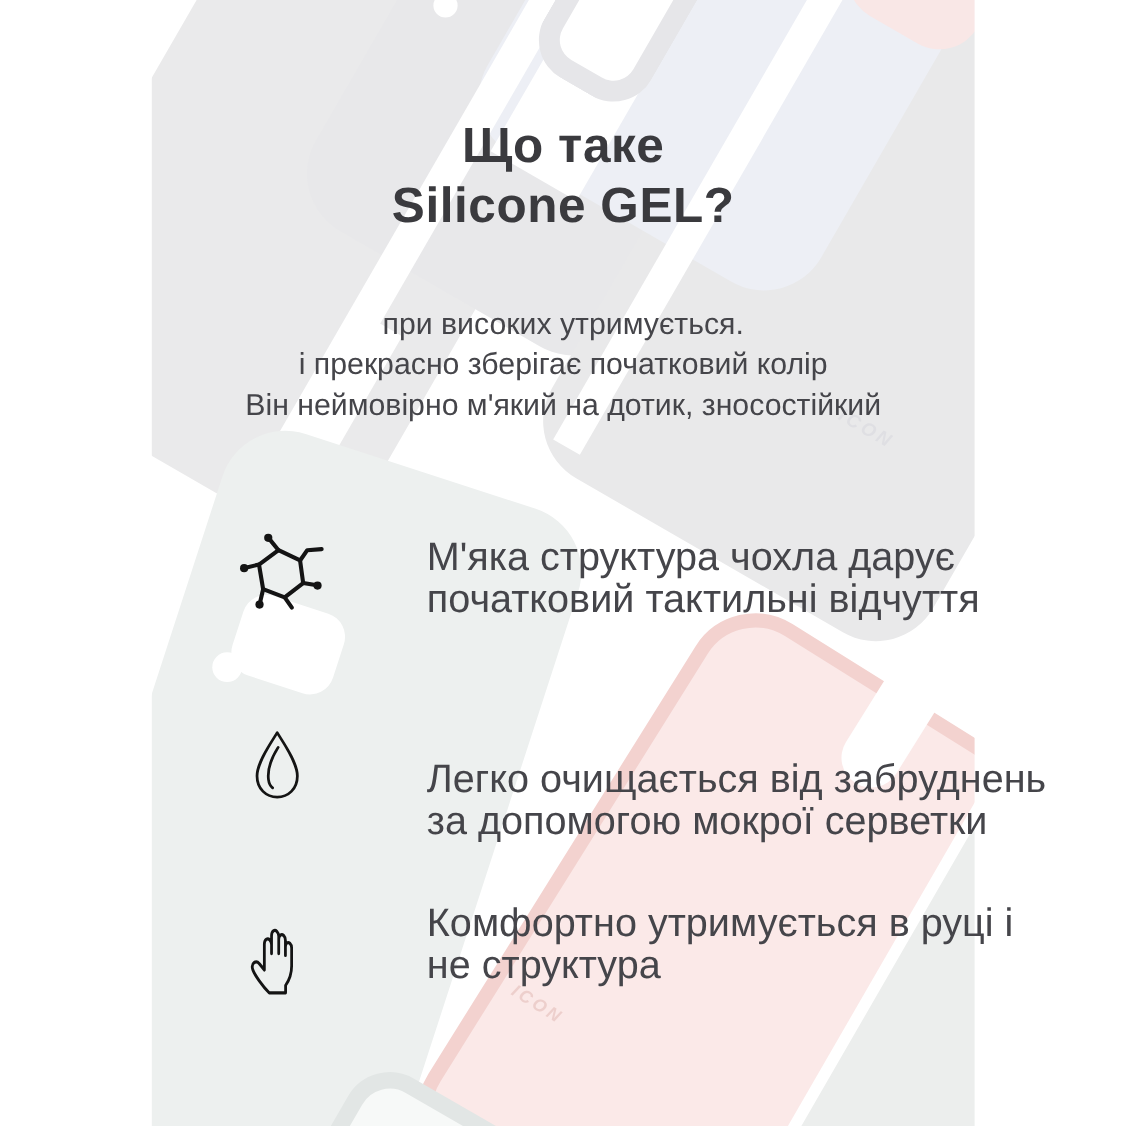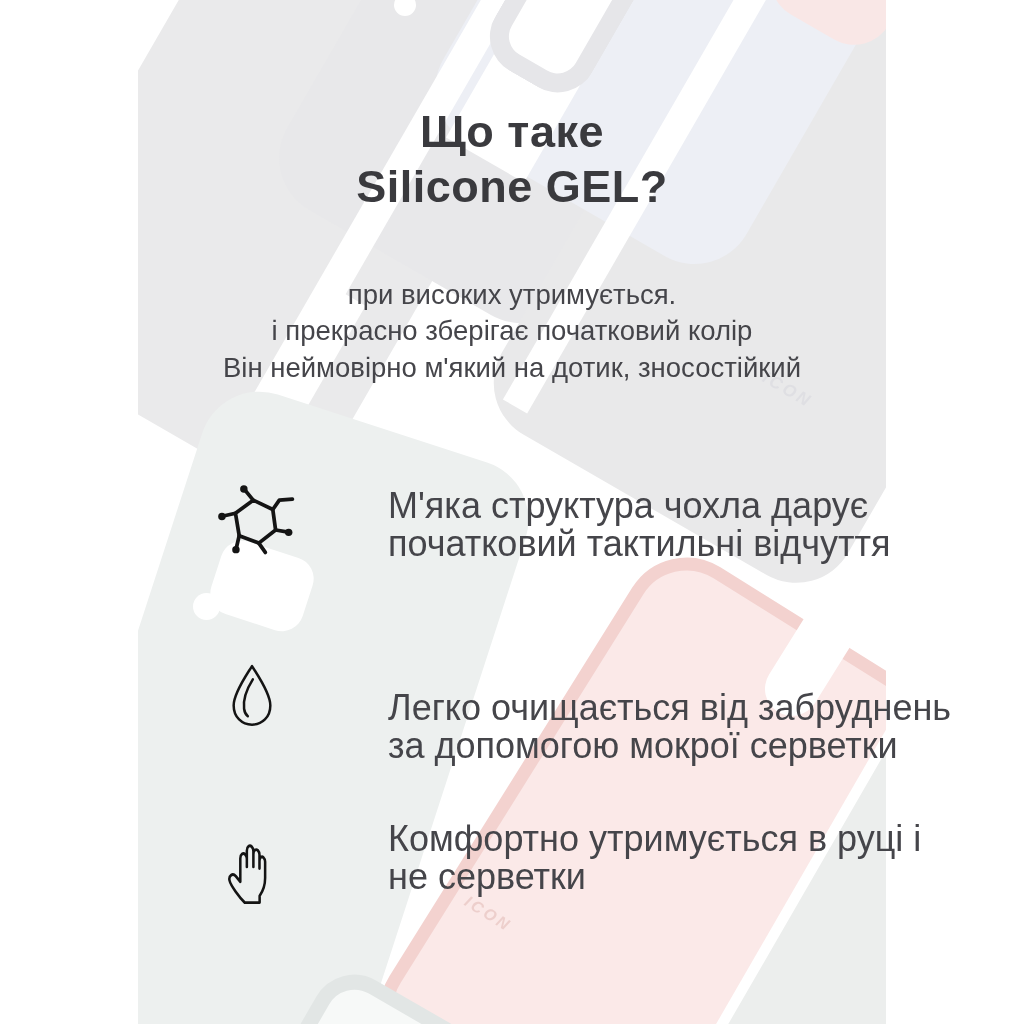--- a/index.html
+++ b/index.html
@@ -133,16 +133,16 @@
     <span>за допомогою мокрої серветки</span>
   </div>
 
   <div class="feat-icon fi3">
     <svg viewBox="0 0 70 80" width="52" height="68" preserveAspectRatio="none" aria-hidden="true">
       <path d="M32,76 C25,70 13,56 11.5,50 C10,44.5 15.5,40.5 20,45 L26,51.5 L26,24 C26,18.5 30,17 32.5,19.2 C34,20.6 34.8,22 34.8,24.5 L34.8,34 L34.8,15 C34.8,9.5 38.8,8 41.3,10.2 C42.8,11.6 43.6,13 43.6,15.5 L43.6,34 L43.6,19 C43.6,14 47.2,12.6 49.6,14.6 C51,15.9 51.8,17.3 51.8,19.8 L51.8,36 L51.8,27 C51.8,22.5 55,21.2 57.2,23 C58.6,24.2 59.4,25.6 59.4,28 L59.4,47 C59.4,57 56,63 52,68 L52,76 Z" fill="none" stroke="#141414" stroke-width="3.4" stroke-linecap="round" stroke-linejoin="round"></path>
     </svg>
   </div>
   <div class="feat-text ft3">
     <span>Комфортно утримується в руці і</span>
-    <span>не серветки</span>
+    <span>не структура</span>
   </div>
 
 </div>
 
 </body></html>

